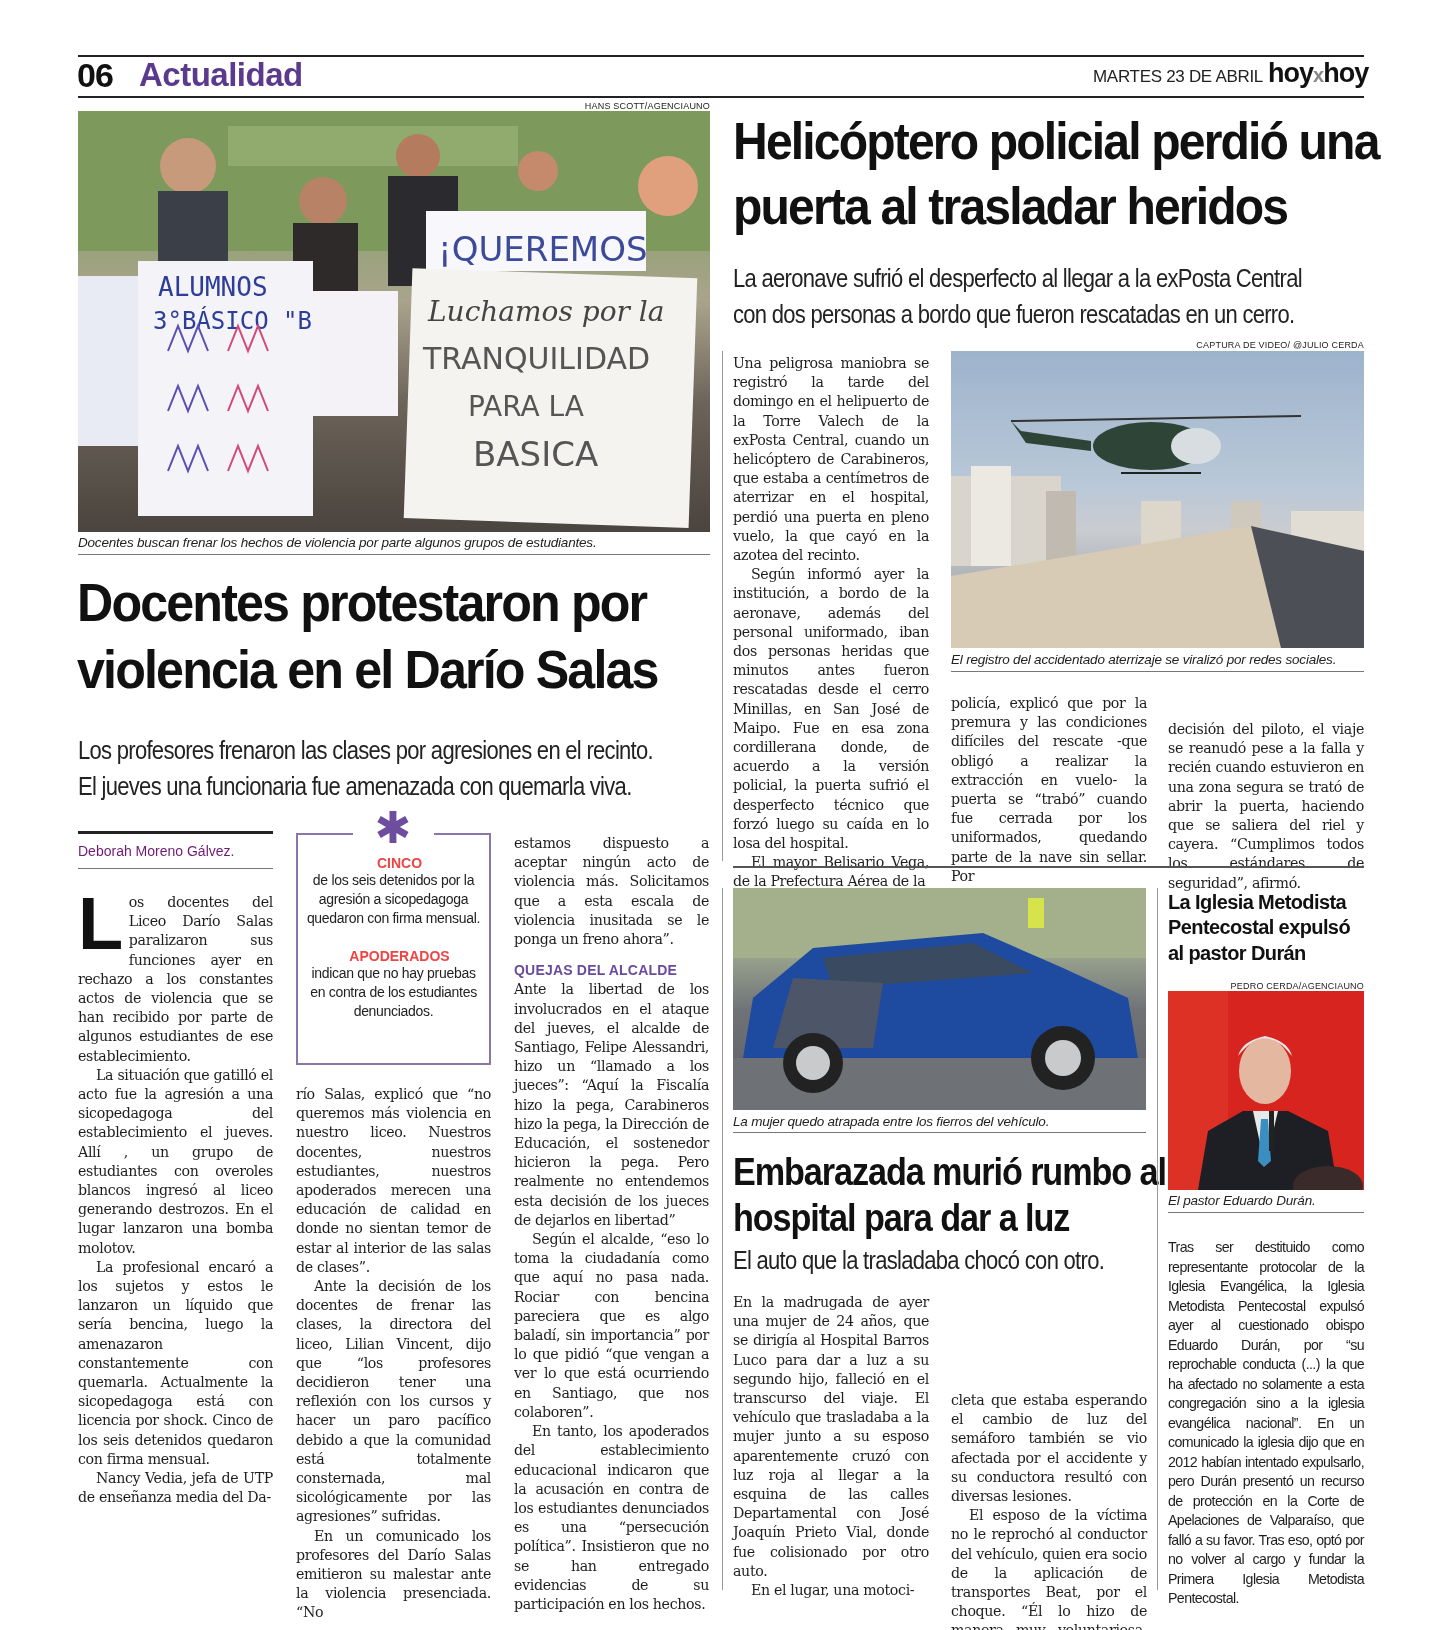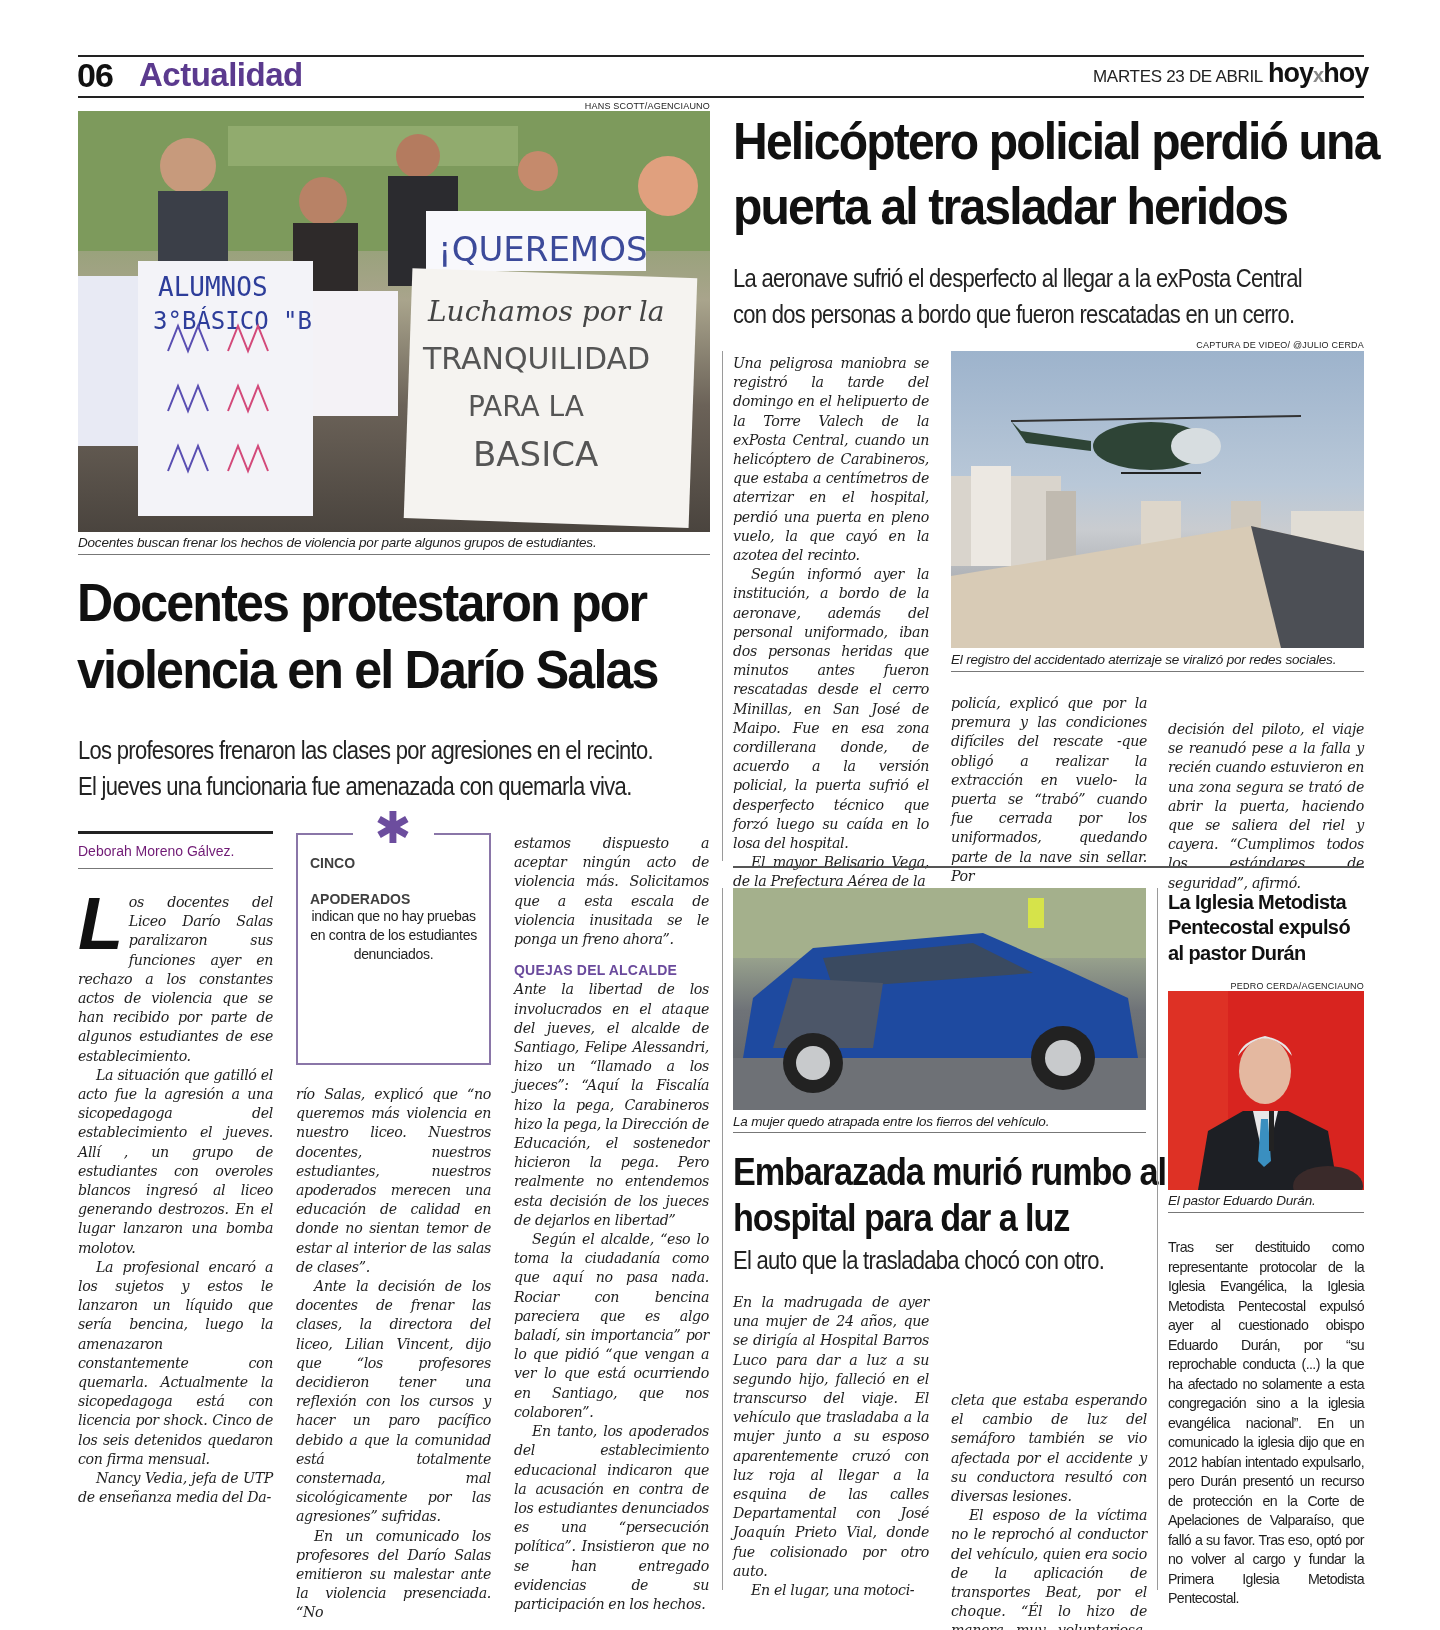--- a/index.html
+++ b/index.html
@@ -11,29 +11,29 @@
   .pnum { font-family: "Liberation Sans", sans-serif; font-weight: bold; font-size: 34px; color: #111; letter-spacing: -1px; }
   .section { font-family: "Liberation Sans", sans-serif; font-weight: bold; font-size: 33px; color: #5b3a8e; letter-spacing: -0.5px; }
   .dateline { font-family: "Liberation Sans", sans-serif; font-size: 17px; color: #222; letter-spacing: -0.3px; text-align: right; }
   .brand { font-family: "Liberation Sans", sans-serif; font-weight: 900; font-size: 27px; color: #111; letter-spacing: -1px; }
   .brand .x { color: #888; font-weight: bold; font-size: 20px; }
   .credit { font-family: "Liberation Sans", sans-serif; font-size: 9px; color: #222; text-align: right; letter-spacing: 0.2px; }
   .caption { font-family: "Liberation Sans", sans-serif; font-style: italic; font-size: 13.5px; color: #222; letter-spacing: -0.2px; }
   .headline { font-family: "Liberation Sans", sans-serif; font-weight: bold; color: #111; letter-spacing: -2px; line-height: 1.05; transform-origin: left top; }
   .deck { font-family: "Liberation Sans", sans-serif; color: #222; letter-spacing: -0.8px; line-height: 1.45; }
   .body { font-family: "DejaVu Serif", serif; font-size: 14.2px; line-height: 19.2px; color: #1e1e1e; text-align: justify; hyphens: manual; letter-spacing: -0.35px; }
-  .body p { text-indent: 18px; font-style: italic; }
+  .body p { text-indent: 18px; }
   .body p.noind { text-indent: 0; }
   .vdiv { position: absolute; width: 1px; background: #9a9a9a; }
   .photo { position: absolute; overflow: hidden; }
   .byline { font-family: "Liberation Sans", sans-serif; font-size: 14px; color: #701a75; }
   .subhead { font-family: "Liberation Sans", sans-serif; font-weight: bold; font-size: 14px; color: #6a4a9c; letter-spacing: 0.2px; }
   .factbox { position: absolute; border: 2px solid #8a76a8; border-top: none; }
   .factbox .tl { position: absolute; top: 0; height: 2px; background: #8a76a8; }
-  .fact-title { font-family: "Liberation Sans", sans-serif; font-weight: bold; font-size: 14px; color: #404040; padding-left: 12px; }
+  .fact-title { font-family: "Liberation Sans", sans-serif; font-weight: bold; font-size: 14px; text-align: center; color: #ef4444; padding-left: 12px; }
   .fact-text { font-family: "Liberation Sans", sans-serif; font-size: 14px; text-align: center; color: #222; line-height: 19px; letter-spacing: -0.3px; }
   .dropcap { float: left; font-family: "Liberation Sans", sans-serif; font-weight: 900; font-size: 74px; line-height: 58px; margin: 2px 6px 0 0; color: #111; }
 </style>
 </head>
 <body>
 
 <div class="rule" style="left:78px; top:55px; width:1286px; height:2px;"></div>
 <div class="abs pnum" style="left:77px; top:56px;">06</div>
 <div class="abs section" style="left:139px; top:56px;">Actualidad</div>
 <div class="abs dateline" style="left:1093px; top:67px;">MARTES 23 DE ABRIL</div>
@@ -100,20 +100,21 @@
   <p>La situación que gatilló el acto fue la agresión a una sicopedagoga del establecimiento el jueves. Allí , un grupo de estudiantes con overoles blancos ingresó al liceo generando destrozos. En el lugar lanzaron una bomba molotov.</p>
   <p>La profesional encaró a los sujetos y estos le lanzaron un líquido que sería bencina, luego la amenazaron constantemente con quemarla. Actualmente la sicopedagoga está con licencia por shock. Cinco de los seis detenidos quedaron con firma mensual.</p>
   <p>Nancy Vedia, jefa de UTP de enseñanza media del Da-</p>
 </div>
 
 <div class="factbox" style="left:296px; top:833px; width:195px; height:232px;">
   <div class="tl" style="left:0; width:55px;"></div>
   <div class="tl" style="right:0; width:55px;"></div>
   <div style="position:absolute; left:70px; top:-30px; width:50px; text-align:center; font-family:'DejaVu Sans', sans-serif; font-weight:bold; font-size:44px; color:#6c4d9e; line-height:50px;">✱</div>
   <div class="fact-title" style="margin-top:22px;">CINCO</div>
+  <div class="fact-text" style="padding:0 4px;">de los seis detenidos por la agresión a sicopedagoga quedaron con firma mensual.</div>
   <div class="fact-title" style="margin-top:20px;">APODERADOS</div>
   <div class="fact-text" style="padding:0 8px;">indican que no hay pruebas en contra de los estudiantes denunciados.</div>
 </div>
 
 <div class="abs body" style="left:296px; top:1085px; width:195px;">
   <p class="noind">río Salas, explicó que “no queremos más violencia en nuestro liceo. Nuestros docentes, nuestros estudiantes, nuestros apoderados merecen una educación de calidad en donde no sientan temor de estar al interior de las salas de clases”.</p>
   <p>Ante la decisión de los docentes de frenar las clases, la directora del liceo, Lilian Vincent, dijo que “los profesores decidieron tener una reflexión con los cursos y hacer un paro pacífico debido a que la comunidad está totalmente consternada, mal sicológicamente por las agresiones” sufridas.</p>
   <p>En un comunicado los profesores del Darío Salas emitieron su malestar ante la violencia presenciada. “No</p>
 </div>
 

